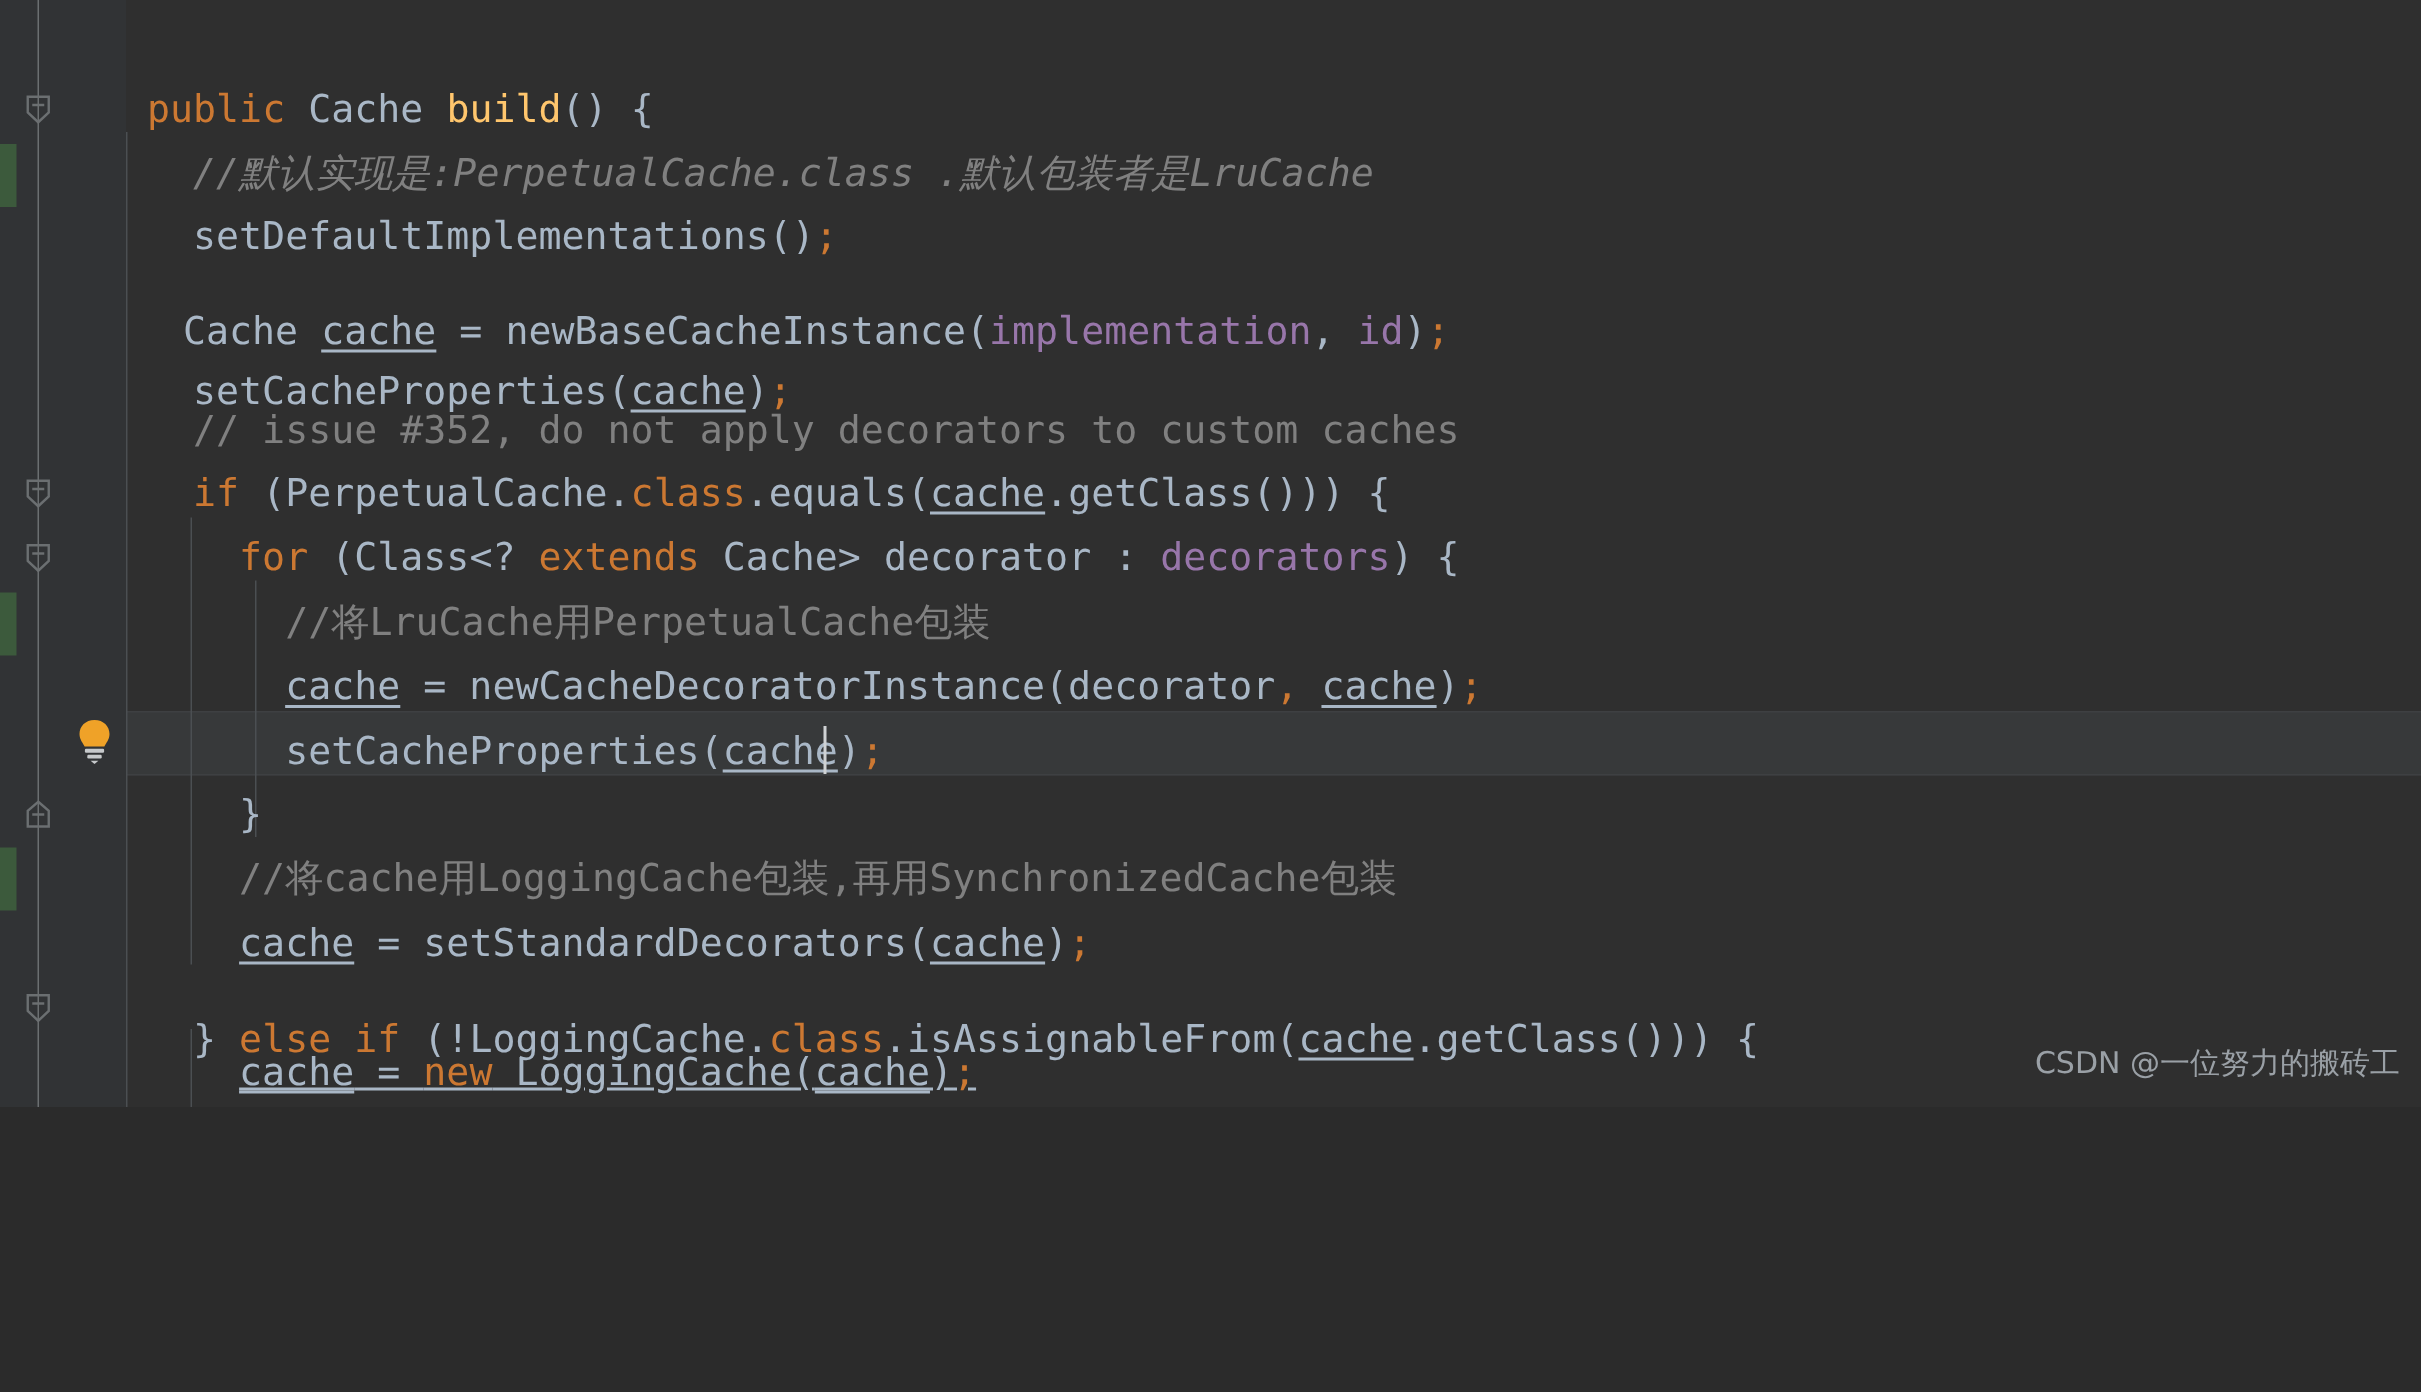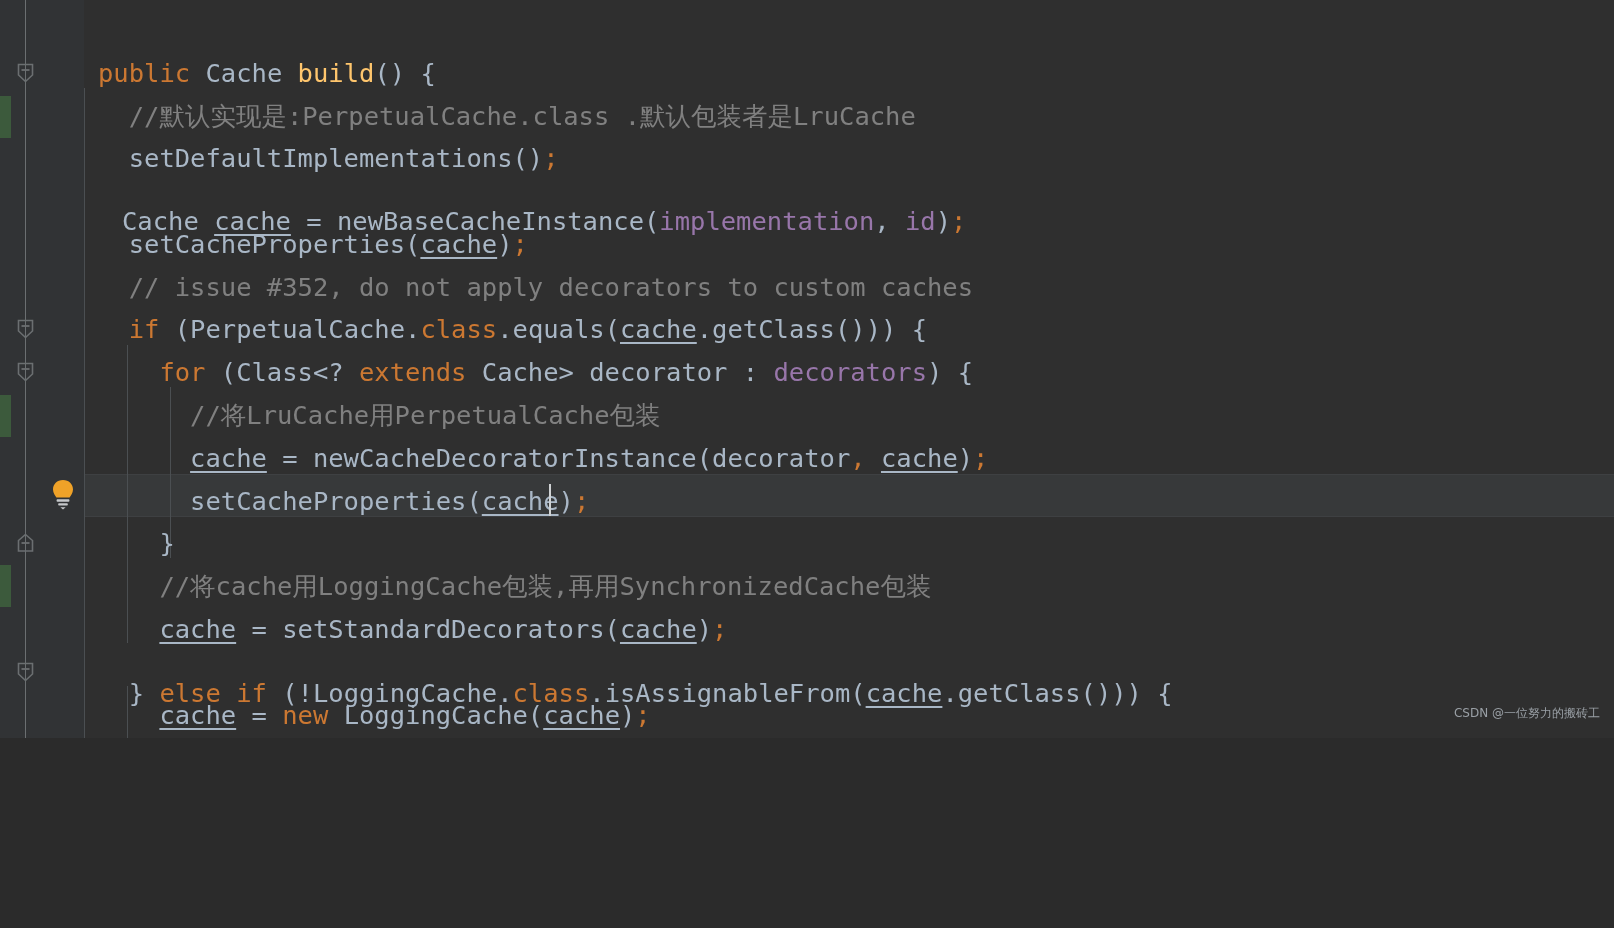--- a/index.html
+++ b/index.html
@@ -125,21 +125,21 @@
   .fieldu  { color: #a9b7c6; text-decoration: underline; text-underline-offset: 4px; }
   .meth    { color: #ffc66d; }
   .semi    { color: #cc7832; }
 
   
   .watermark {
     position: absolute;
     right: 14px;
     bottom: 16px;
     color: #9aa0a6;
-    font-size: 12px;
+    font-size: 20px;
     font-family: "DejaVu Sans", "Liberation Sans", sans-serif;
     white-space: nowrap;
   }
 </style>
 </head>
 <body>
 
 <div id="editor">
 
   <div class="gutter">
@@ -210,35 +210,35 @@
         <div class="line-highlight" style="left: 0px; top: 474px; background: rgb(55, 57, 58);"></div>
       </div>
     <div id="indent-guides">
         <div class="indent-guide" style="left: 0px; top: 88px; height: 760px; background: rgb(75, 79, 82);"></div>
         <div class="indent-guide" style="left: 43px; top: 345px; height: 298px; background: rgb(75, 79, 82);"></div>
         <div class="indent-guide" style="left: 86px; top: 387px; height: 171px; background: rgb(75, 79, 82);"></div>
         <div class="indent-guide" style="left: 43px; top: 686px; height: 60px; background: rgb(75, 79, 82);"></div>
       </div>
     <div id="code-lines">
         <div class="line" style="top: 52px; left: 14px;"><span class="kw">public</span><span class="plain"> </span><span class="plain">Cache</span><span class="plain"> </span><span class="meth">build</span><span class="plain">() {</span></div>
-        <div class="line" style="top: 95px; left: 44.7px;"><span class="cmt">//默认实现是:PerpetualCache.class .默认包装者是LruCache</span></div>
+        <div class="line" style="top: 95px; left: 44.7px; font-style: italic;"><span class="cmt">//默认实现是:PerpetualCache.class .默认包装者是LruCache</span></div>
         <div class="line" style="top: 137px; left: 44.7px;"><span class="plain">setDefaultImplementations()</span><span class="semi">;</span></div>
         <div class="line" style="top: 180px; left: 38px; margin-top: 20px;"><span class="plain">Cache </span><span class="fieldu">cache</span><span class="plain"> = newBaseCacheInstance(</span><span class="field">implementation</span><span class="plain">, </span><span class="field">id</span><span class="plain">)</span><span class="semi">;</span></div>
-        <div class="line" style="top: 223px; left: 44.7px;"><span class="plain">setCacheProperties(</span><span class="fieldu">cache</span><span class="plain">)</span><span class="semi">;</span></div>
+        <div class="line" style="top: 240px; left: 44.7px;"><span class="plain">setCacheProperties(</span><span class="fieldu">cache</span><span class="plain">)</span><span class="semi">;</span></div>
         <div class="line" style="top: 266px; left: 44.7px;"><span class="cmt">// issue #352, do not apply decorators to custom caches</span></div>
         <div class="line" style="top: 308px; left: 44.7px;"><span class="kw">if</span><span class="plain"> (PerpetualCache.</span><span class="kw">class</span><span class="plain">.equals(</span><span class="fieldu">cache</span><span class="plain">.getClass())) {</span></div>
         <div class="line" style="top: 351px; left: 75.4px;"><span class="kw">for</span><span class="plain"> (Class&lt;? </span><span class="kw">extends</span><span class="plain"> Cache&gt; decorator : </span><span class="field">decorators</span><span class="plain">) {</span></div>
         <div class="line" style="top: 394px; left: 106.1px;"><span class="cmt">//将LruCache用PerpetualCache包装</span></div>
         <div class="line" style="top: 437px; left: 106.1px;"><span class="fieldu">cache</span><span class="plain"> = newCacheDecoratorInstance(decorator</span><span class="semi">,</span><span class="plain"> </span><span class="fieldu">cache</span><span class="plain">)</span><span class="semi">;</span></div>
         <div class="line" style="top: 480px; left: 106.1px;"><span class="plain">setCacheProperties(</span><span class="fieldu">cache</span><span class="plain">)</span><span class="semi">;</span></div>
         <div class="line" style="top: 522px; left: 75.4px;"><span class="plain">}</span></div>
         <div class="line" style="top: 565px; left: 75.4px;"><span class="cmt">//将cache用LoggingCache包装,再用SynchronizedCache包装</span></div>
         <div class="line" style="top: 608px; left: 75.4px;"><span class="fieldu">cache</span><span class="plain"> = setStandardDecorators(</span><span class="fieldu">cache</span><span class="plain">)</span><span class="semi">;</span></div>
         <div class="line" style="top: 672px; left: 44.7px;"><span class="plain">} </span><span class="kw">else if</span><span class="plain"> (!LoggingCache.</span><span class="kw">class</span><span class="plain">.isAssignableFrom(</span><span class="fieldu">cache</span><span class="plain">.getClass())) {</span></div>
-        <div class="line" style="top: 694px; left: 75.4px;"><span class="fieldu">cache</span><span class="plain"> = </span><span class="kw">new</span><span class="plain"> LoggingCache(</span><span class="fieldu">cache</span><span class="plain">)</span><span class="semi">;</span></div>
+        <div class="line" style="top: 694px; left: 75.4px; text-decoration: underline;"><span class="fieldu">cache</span><span class="plain"> = </span><span class="kw">new</span><span class="plain"> LoggingCache(</span><span class="fieldu">cache</span><span class="plain">)</span><span class="semi">;</span></div>
         <div class="line" style="top: 736px; left: 44.7px;"><span class="plain">}</span></div>
         <div class="line" style="top: 779px; left: 44.7px; margin-top: 16px;"><span class="kw">return</span><span class="plain"> </span><span class="fieldu">cache</span><span class="semi">;</span></div>
         <div class="line" style="top: 822px; left: 14px;"><span class="plain">}</span></div>
       </div>
     <div id="caret-holder">
         <div class="caret" style="left: 465px; top: 484px; background: rgb(207, 210, 212);"></div>
       </div>
   </div>
 
   <div class="watermark">CSDN @一位努力的搬砖工</div>

